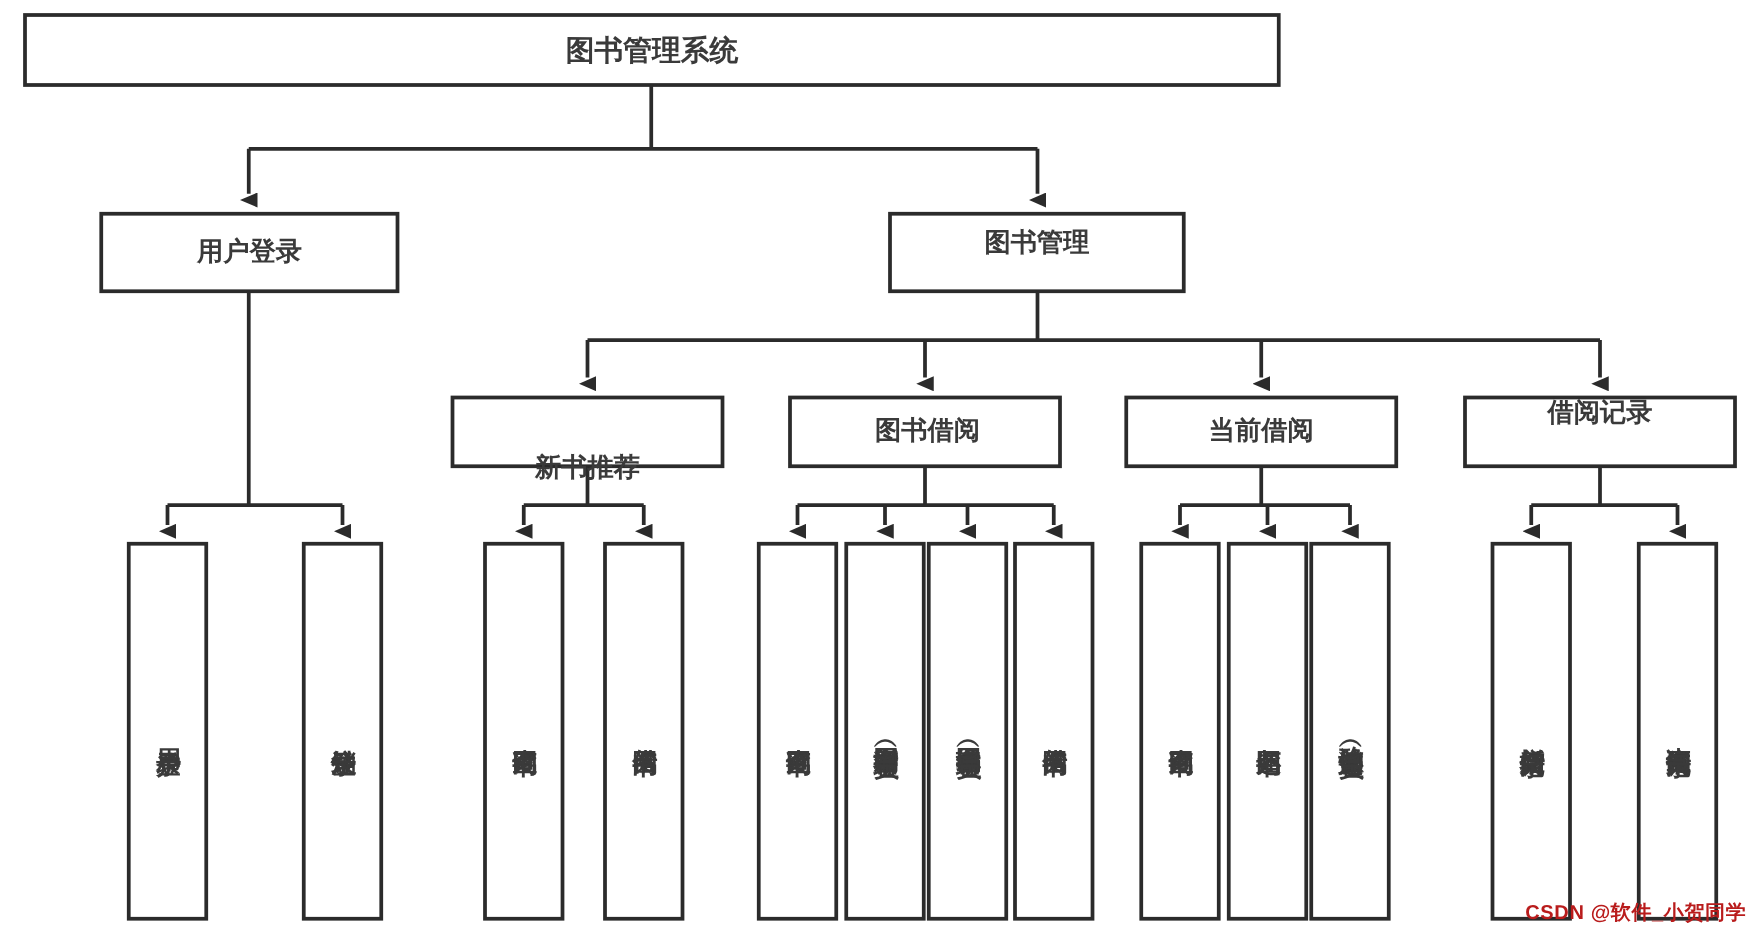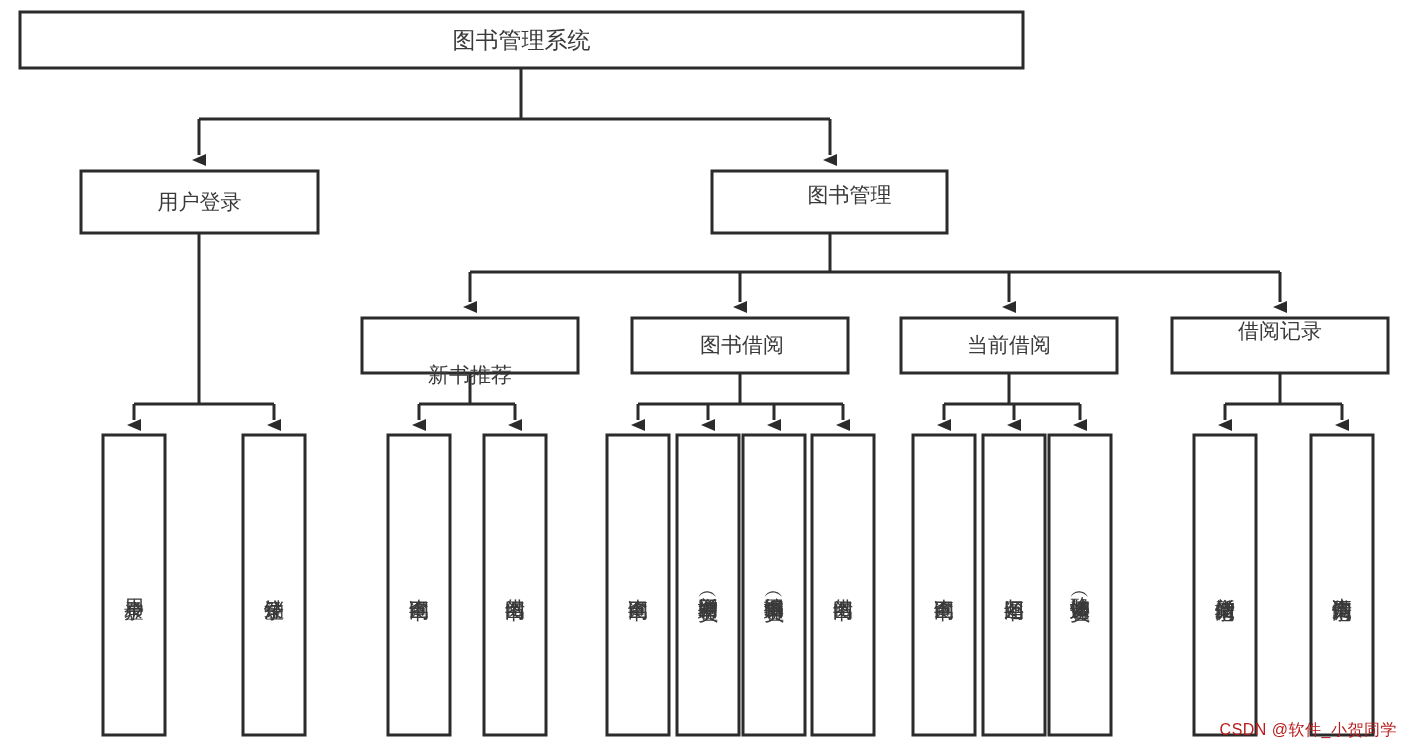--- a/index.html
+++ b/index.html
@@ -1,18 +1,18 @@
 <!DOCTYPE html>
 <html><head>
 <meta charset="utf-8">
 <style>
   html,body{margin:0;padding:0;background:#ffffff;}
   body{width:1405px;height:747px;overflow:hidden;
        font-family:"Liberation Sans","DejaVu Sans",sans-serif;}
-  #diagram-root{position:relative;width:1405px;height:747px;background:#fff;}
+  #diagram-root{position:relative;width:1405px;height:747px;background:#fff;font-weight:bold;}
   svg.canvas{position:absolute;top:0;left:0;width:1405px;height:747px;}
   .node-box{fill:#ffffff;stroke:#2b2b2b;stroke-width:3;}
   .link{stroke:#2b2b2b;stroke-width:3;fill:none;}
   .arrow-head{fill:#2b2b2b;stroke:none;}
   .node-label{position:absolute;color:#3a3a3a;font-size:21px;line-height:1.06;
               display:flex;align-items:center;justify-content:center;
               text-align:center;pointer-events:none;white-space:pre;}
   .node-label.vertical{writing-mode:vertical-rl;text-orientation:upright;
               letter-spacing:1px;font-size:20px;line-height:1.15;
               align-items:center;justify-content:center;}
@@ -95,21 +95,21 @@
 
     <path class="link" d="M1280,373 L1280,404"></path>
     <path class="link" d="M1225,404 L1342,404"></path>
     <path class="link" d="M1225,404 L1225,420" marker-end="url(#arw)"></path>
     <path class="link" d="M1342,404 L1342,420" marker-end="url(#arw)"></path>
   </svg>
 
   <div class="node-label" style="left:20px;top:12px;width:1003px;height:56px;font-size:23px;">图书管理系统</div>
 
   <div class="node-label" style="left:81px;top:171px;width:237px;height:62px;">用户登录</div>
-  <div class="node-label" style="left:712px;top:171px;width:235px;height:48px;padding-left:20px;">图书管理</div>
+  <div class="node-label" style="left:712px;top:171px;width:235px;height:48px;">图书管理</div>
 
   <div class="node-label" style="left:362px;top:318px;width:216px;height:55px;margin-top:30px;">新书推荐</div>
   <div class="node-label" style="left:632px;top:318px;width:220px;height:55px;">图书借阅</div>
   <div class="node-label" style="left:901px;top:318px;width:216px;height:55px;text-align:right;">当前借阅</div>
   <div class="node-label" style="left:1172px;top:304px;width:216px;height:55px;">借阅记录</div>
 
   <div class="node-label vertical" style="left:103px;top:435px;width:62px;height:300px;">用户登录</div>
   <div class="node-label vertical" style="left:243px;top:435px;width:62px;height:300px;">注销登录</div>
 
   <div class="node-label vertical" style="left:388px;top:435px;width:62px;height:300px;">查询图书</div>

